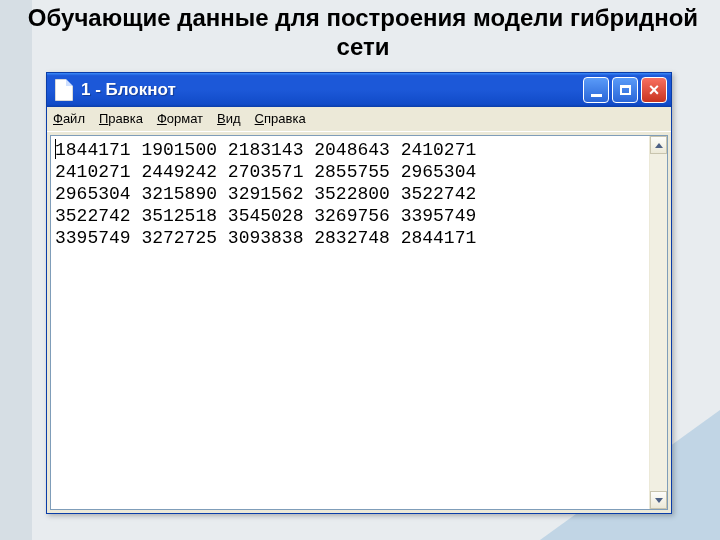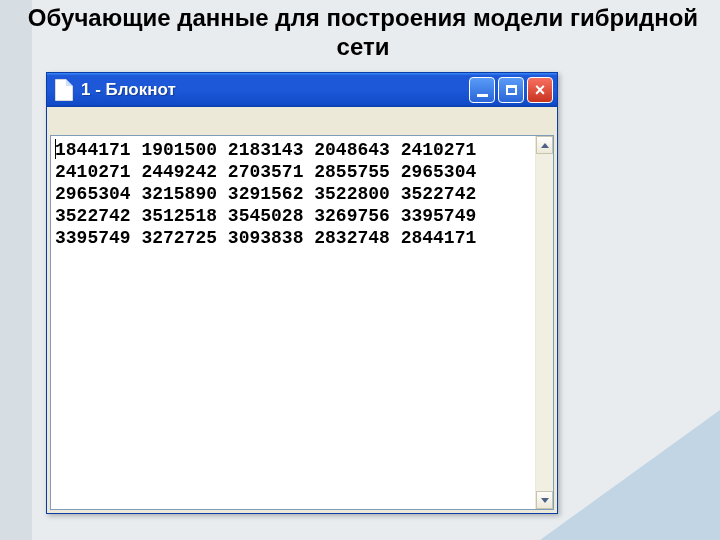--- a/index.html
+++ b/index.html
@@ -30,21 +30,21 @@
     top: 4px; left: 6px; right: 0;
     text-align: center;
     font-weight: bold;
     font-size: 24px;
     color: #000;
     line-height: 1.2;
   }
   .window {
     position: absolute;
     left: 46px; top: 72px;
-    width: 512px; height: 442px;
+    width: 626px; height: 442px;
     border: 1px solid #0a3da8;
     background: #ece9d8;
     box-shadow: 2px 2px 5px rgba(0,0,0,0.25);
   }
   .titlebar {
     height: 34px;
     background: linear-gradient(to bottom,#3b8af8 0%,#1c58d8 8%,#1c58d8 50%,#114bc8 92%,#0a3da8 100%);
     display: flex;
     align-items: center;
     padding: 0 4px 0 8px;
@@ -97,21 +97,20 @@
     gap: 14px;
   }
   .menu-item { color: #000; cursor: default; }
   .menu-item u { text-decoration: underline; }
   .client {
     position: absolute;
     left: 3px; right: 3px; top: 62px; bottom: 3px;
     background: #fff;
     border: 1px solid #7f9db9;
     display: flex;
-    font-weight: bold;
   }
   .text-area {
     flex: 1;
     padding: 3px 2px 2px 4px;
     font-family: "Courier New", monospace;
     font-size: 18px;
     line-height: 22px;
     color: #000;
     white-space: pre;
     position: relative;
@@ -165,20 +164,27 @@
         </div>
       <div class="win-btn blue">
           <div class="maxbox"></div>
         </div>
       <div class="win-btn red">
           <div class="xmark">×</div>
         </div>
     </div>
   </div>
 
+  <div class="menubar">
+    <span class="menu-item"><u>Ф</u><span>айл</span></span>
+    <span class="menu-item"><u>П</u><span>равка</span></span>
+    <span class="menu-item"><u>Ф</u><span>ормат</span></span>
+    <span class="menu-item"><u>В</u><span>ид</span></span>
+    <span class="menu-item"><u>С</u><span>правка</span></span>
+  </div>
 
   <div class="client">
     <div class="text-area"><span class="caret"></span><span>1844171 1901500 2183143 2048643 2410271
 2410271 2449242 2703571 2855755 2965304
 2965304 3215890 3291562 3522800 3522742
 3522742 3512518 3545028 3269756 3395749
 3395749 3272725 3093838 2832748 2844171</span></div>
     <div class="scrollbar">
       <div class="scroll-btn">
           <div class="arrow-up"></div>

